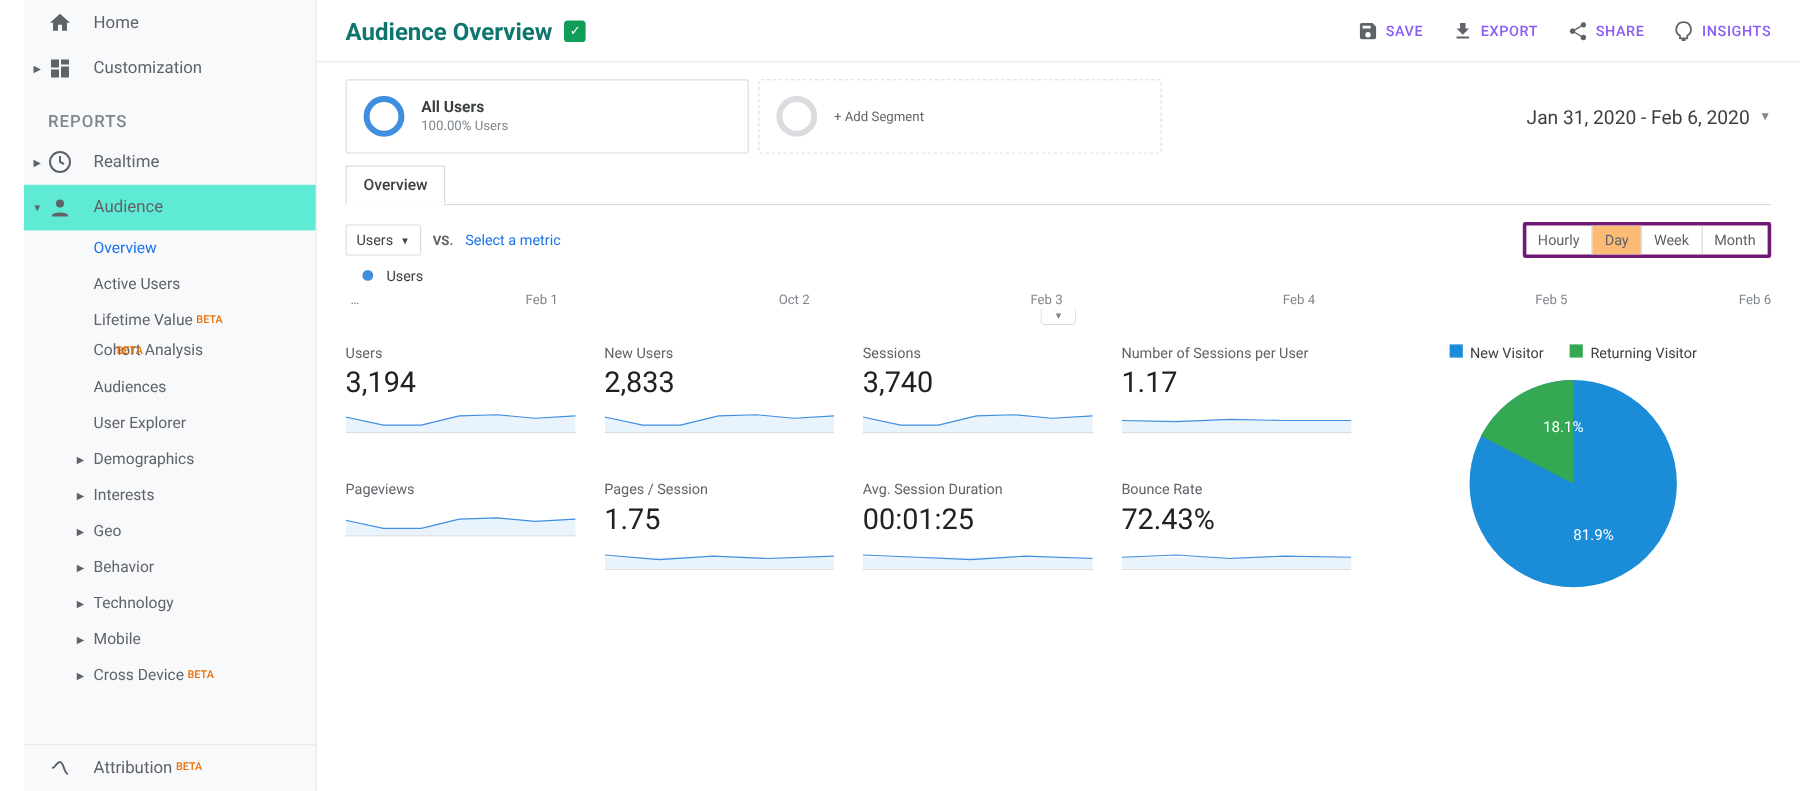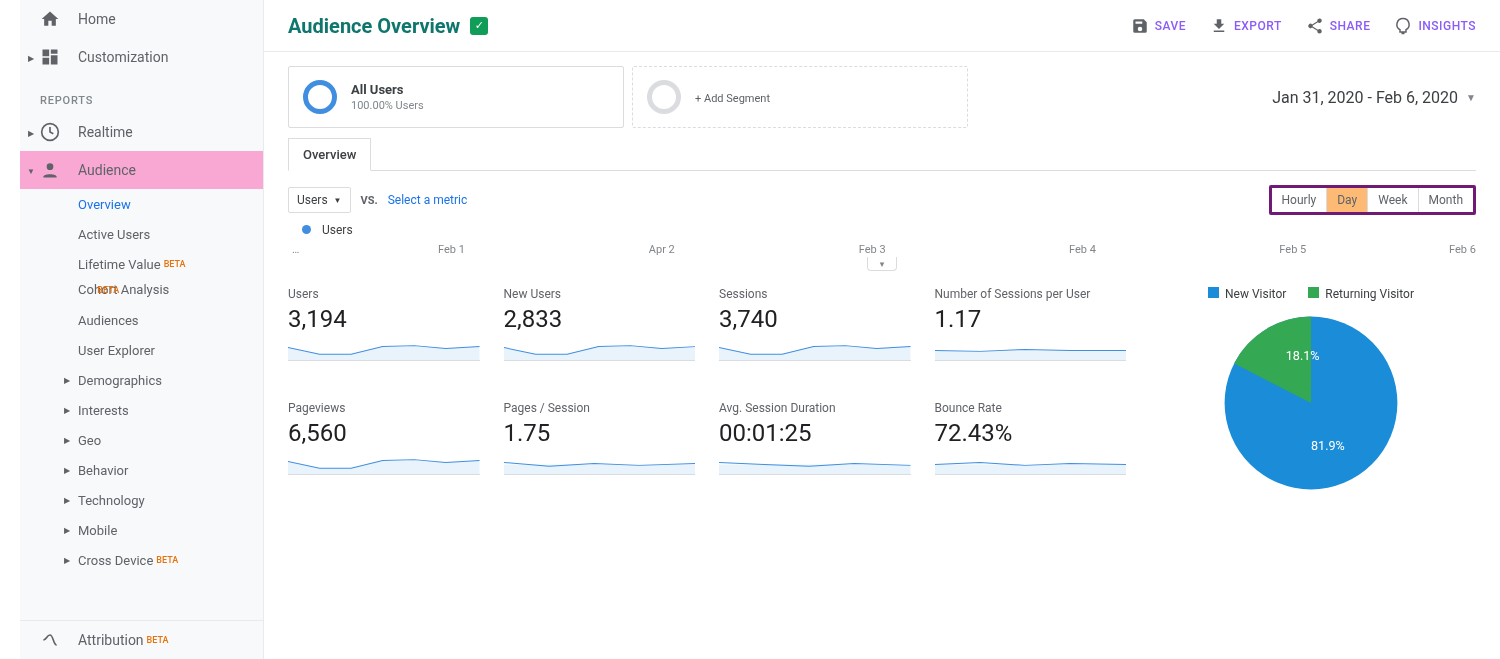--- a/index.html
+++ b/index.html
@@ -4,23 +4,23 @@
 <style>
 * { box-sizing: border-box; margin: 0; padding: 0; }
 body { font-family: Roboto, Arial, sans-serif; font-size: 13px; color: #3c4043; background: #fff; width: 1500px; height: 659px; overflow: hidden; }
 .container { display: flex; height: 100%; padding-left: 20px; }
 .sidebar { width: 244px; background: #f8f9fa; border-right: 1px solid #e8eaed; display: flex; flex-direction: column; position: relative; }
 .side-item { display: flex; align-items: center; height: 38px; padding-left: 20px; cursor: pointer; color: #5f6368; position: relative; }
 .side-item .ico { width: 20px; height: 20px; margin-right: 18px; display:flex; align-items:center; justify-content:center; fill:#5f6368; }
 .side-item .arrow { position:absolute; left:6px; width:10px; text-align:center; color:#5f6368; font-size:10px; }
 .side-item.expanded .arrow::before { content:"▼"; font-size:8px; }
 .side-item .arrow::before { content:"▶"; font-size:8px; }
-.side-item.active { background: #f9a8d4; }
+.side-item.active { background: #5eead4; }
 .side-label { font-size: 14px; }
-.reports-hdr { font-size: 11px; font-weight: 500; letter-spacing: 0.8px; color: #80868b; padding: 18px 0 6px 20px; }
+.reports-hdr { font-size: 14px; font-weight: 500; letter-spacing: 0.8px; color: #80868b; padding: 18px 0 6px 20px; }
 .sub-list { padding-left: 58px; }
 .sub-item { height: 30px; display:flex; align-items:center; font-size:13px; color:#5f6368; cursor:pointer; position:relative; }
 .sub-item.active { color:#1a73e8; }
 .sub-active-bg { position:absolute; left:4px; right:10px; top:-2px; bottom:-2px; background:#e8f0fe; border-radius:0 20px 20px 0; z-index:-1; }
 .sub-item .caret { position:absolute; left:-14px; font-size:8px; color:#5f6368; }
 .beta { color:#e8710a; font-size:9px; font-weight:500; margin-left:3px; vertical-align:super; }
 .sidebar-bottom { position:absolute; bottom:0; left:0; right:0; border-top:1px solid #e8eaed; }
 
 .main { flex:1; display:flex; flex-direction:column; overflow:hidden; }
 .header { height:52px; border-bottom:1px solid #e8eaed; display:flex; align-items:center; padding:0 24px; justify-content:space-between; }
@@ -267,21 +267,21 @@
       </div>
 
       <div class="chart-legend">
         <span class="legend-dot"></span>
         <span>Users</span>
       </div>
 
       <div class="x-ticks">
         <span class="x-tick">…</span>
         <span class="x-tick">Feb 1</span>
-        <span class="x-tick">Apr 2</span>
+        <span class="x-tick">Oct 2</span>
         <span class="x-tick">Feb 3</span>
         <span class="x-tick">Feb 4</span>
         <span class="x-tick">Feb 5</span>
         <span class="x-tick">Feb 6</span>
       </div>
       <div class="expand-handle">▾</div>
 
       <div class="metrics-row">
         <div class="metrics-grid">
           <div class="metric-card">
@@ -311,21 +311,20 @@
           <div class="metric-card">
             <div class="metric-label">Number of Sessions per User</div>
             <div class="metric-val">1.17</div>
             <svg class="spark" viewBox="0 0 170 24" preserveAspectRatio="none">
                 <path d="M0 14 L170 14 L170 24 L0 24 Z" fill="#e8f3fb"></path>
                 <path d="M0 14 L40 15 L80 13 L120 14 L170 14" stroke="#3f8ee0" fill="none"></path>
               </svg>
           </div>
           <div class="metric-card">
             <div class="metric-label">Pageviews</div>
-            <div class="metric-val">6,560</div>
             <svg class="spark" viewBox="0 0 170 24" preserveAspectRatio="none">
                 <path d="M0 11 L28 18 L56 18 L84 10 L112 9 L140 12 L170 10 L170 24 L0 24 Z" fill="#e8f3fb"></path>
                 <path d="M0 11 L28 18 L56 18 L84 10 L112 9 L140 12 L170 10" stroke="#3f8ee0" fill="none"></path>
               </svg>
           </div>
           <div class="metric-card">
             <div class="metric-label">Pages / Session</div>
             <div class="metric-val">1.75</div>
             <svg class="spark" viewBox="0 0 170 24" preserveAspectRatio="none">
                 <path d="M0 14 L170 14 L170 24 L0 24 Z" fill="#e8f3fb"></path>

